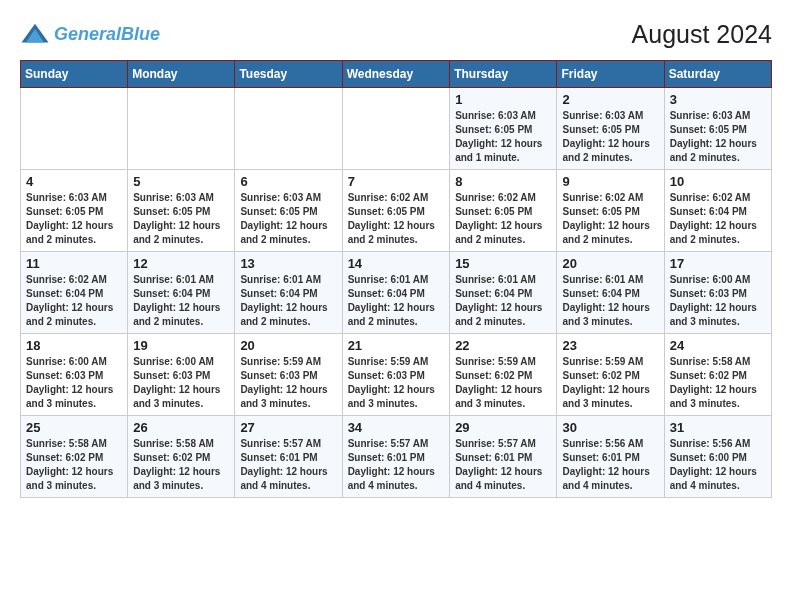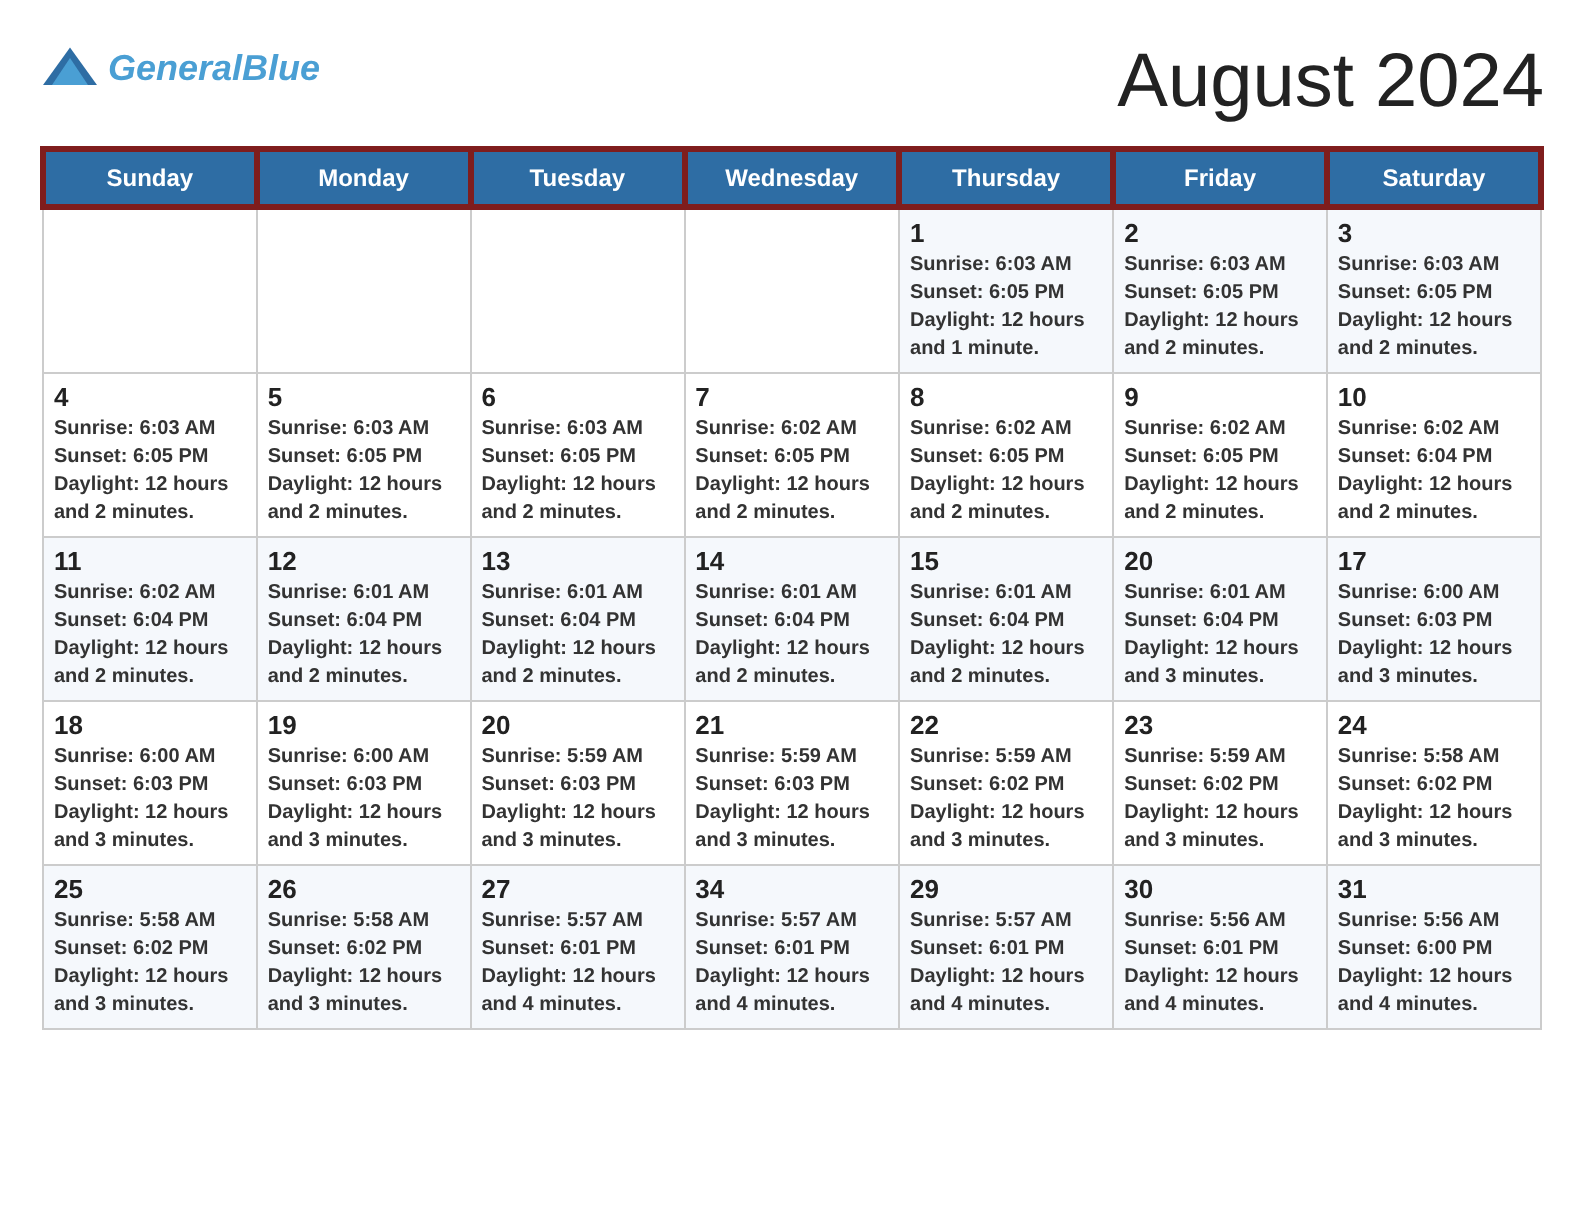--- a/index.html
+++ b/index.html
@@ -32,41 +32,41 @@
     }
     .logo-icon {
       width: 30px;
       height: 30px;
       margin-right: 4px;
     }
     .title-block {
       text-align: right;
     }
     .month-title {
-      font-size: 38px;
+      font-size: 25px;
       font-weight: 300;
       color: #222;
     }
     .location {
       font-size: 16px;
       color: #444;
     }
     table {
       width: 100%;
       border-collapse: collapse;
       font-size: 10.5px;
     }
     thead tr th {
       background: #2e6da4;
       color: #fff;
       padding: 6px 4px;
-      text-align: center;
+      text-align: left;
       font-size: 12px;
       font-weight: bold;
-      border: 3px solid #7f1d1d;
+      border: 1px solid #7f1d1d;
     }
     tbody tr td {
       border: 1px solid #ccc;
       vertical-align: top;
       padding: 4px 5px;
       width: 108px;
       min-height: 70px;
       background: #fff;
     }
     tbody tr:nth-child(odd) td {

